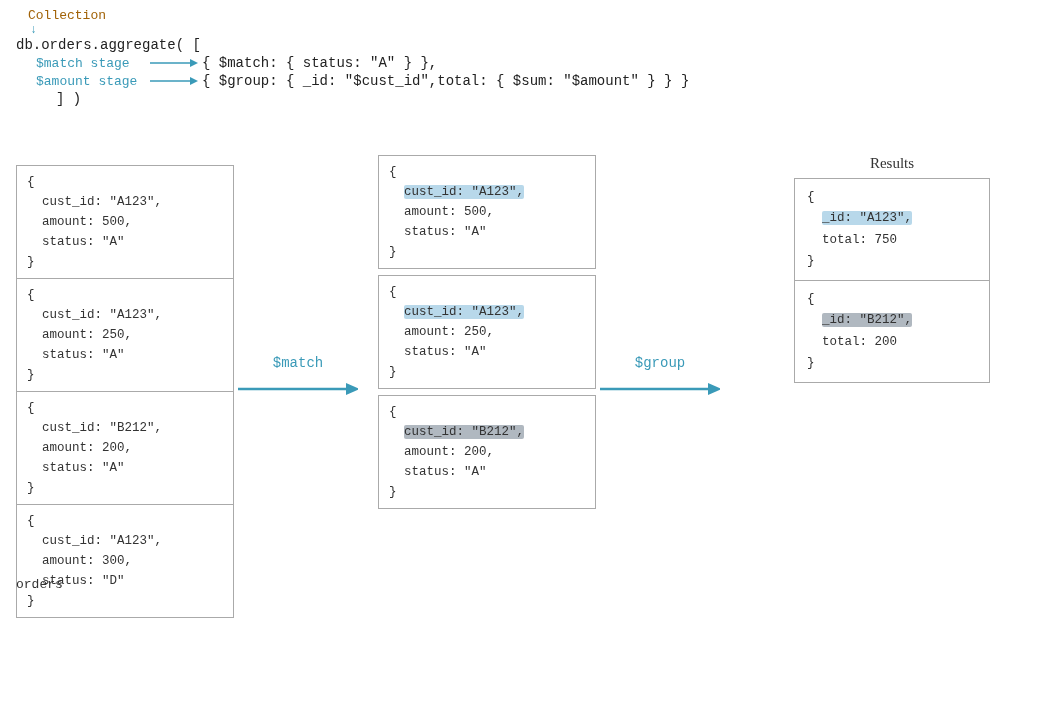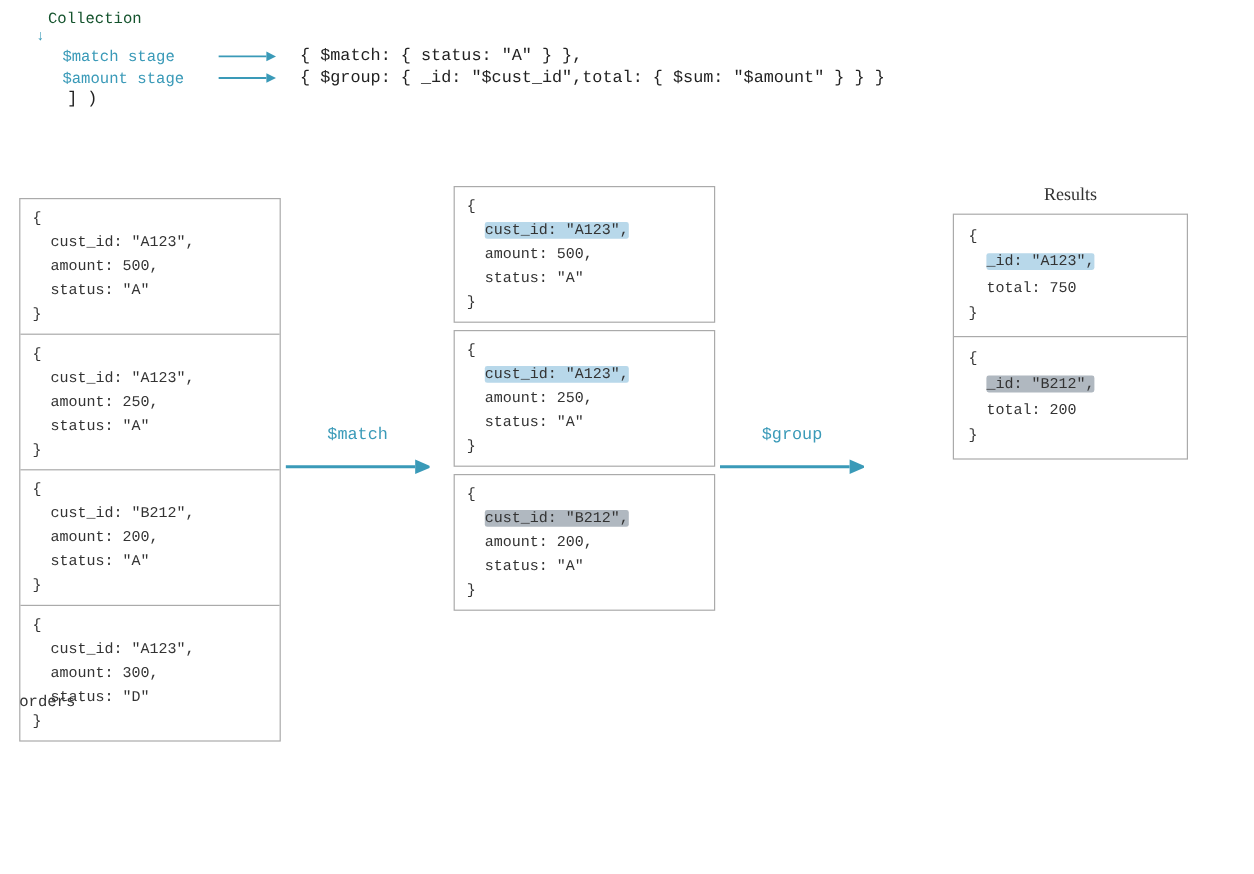--- a/index.html
+++ b/index.html
@@ -22,23 +22,23 @@
 
     
     .code-section {
       position: absolute;
       top: 0;
       left: 0;
       padding: 8px 16px;
     }
 
     .collection-label {
-      color: #14532d;
+      color: #a16207;
       font-size: 13px;
-      margin-left: 24px;
+      margin-left: 12px;
       display: block;
     }
 
     .collection-arrow {
       color: #3a9ab8;
       margin-left: 14px;
       display: block;
       font-size: 12px;
     }
 
@@ -46,21 +46,20 @@
       display: block;
       color: #222;
       font-size: 14px;
       white-space: pre;
     }
 
     .code-indent {
       display: flex;
       align-items: center;
       margin: 2px 0;
-      gap: 16px;
     }
 
     .stage-label {
       color: #3a9ab8;
       font-size: 13px;
       min-width: 110px;
       display: inline-block;
     }
 
     .stage-code {
@@ -208,20 +207,21 @@
     }
   </style>
 </head>
 <body>
 
 <div class="page">
 
   <div class="code-section">
     <span class="collection-label">Collection</span>
     <span class="collection-arrow">↓</span>
+    <span class="code-line">db.orders.aggregate( [</span>
     <div class="code-indent">
       <span style="width:20px;display:inline-block;"></span>
       <span class="stage-label">$match stage</span>
       <svg width="48" height="14" style="margin: 0 4px;">
         <line x1="0" y1="7" x2="40" y2="7" stroke="#3a9ab8" stroke-width="1.5"></line>
         <polygon points="40,3 48,7 40,11" fill="#3a9ab8"></polygon>
       </svg>
       <span class="stage-code">{ $match: { status: "A" } },</span>
     </div>
     <div class="code-indent">

